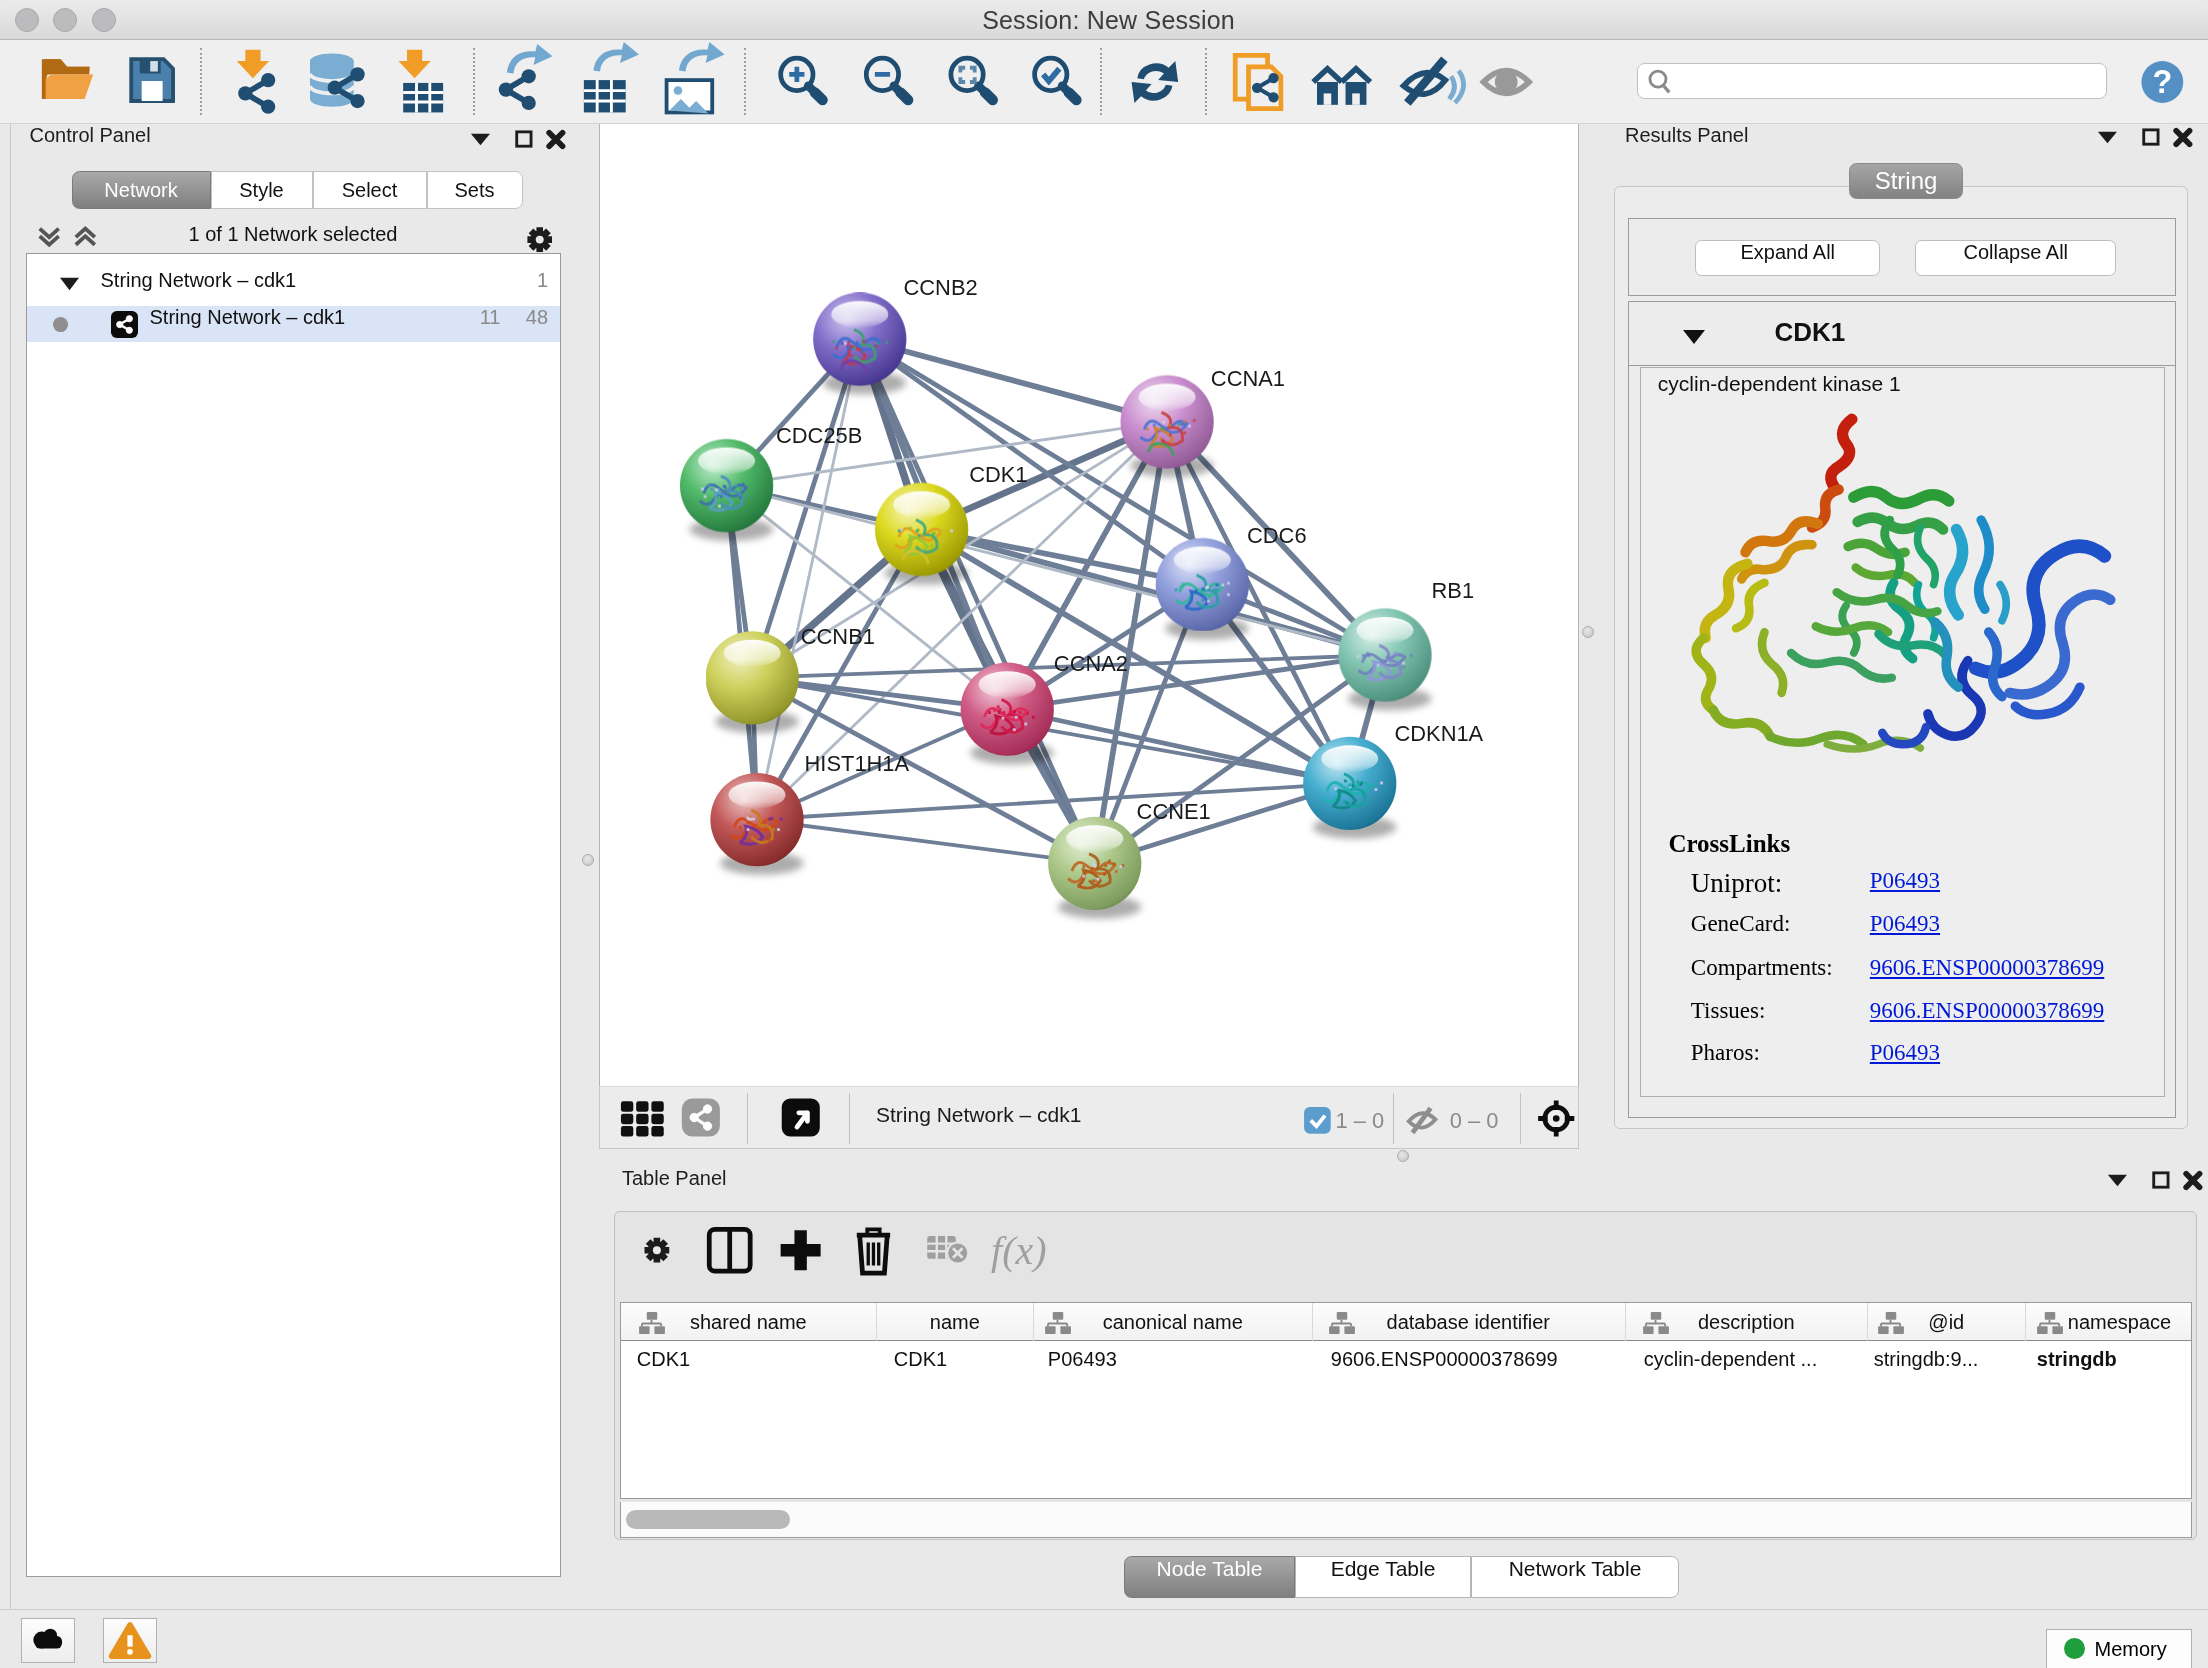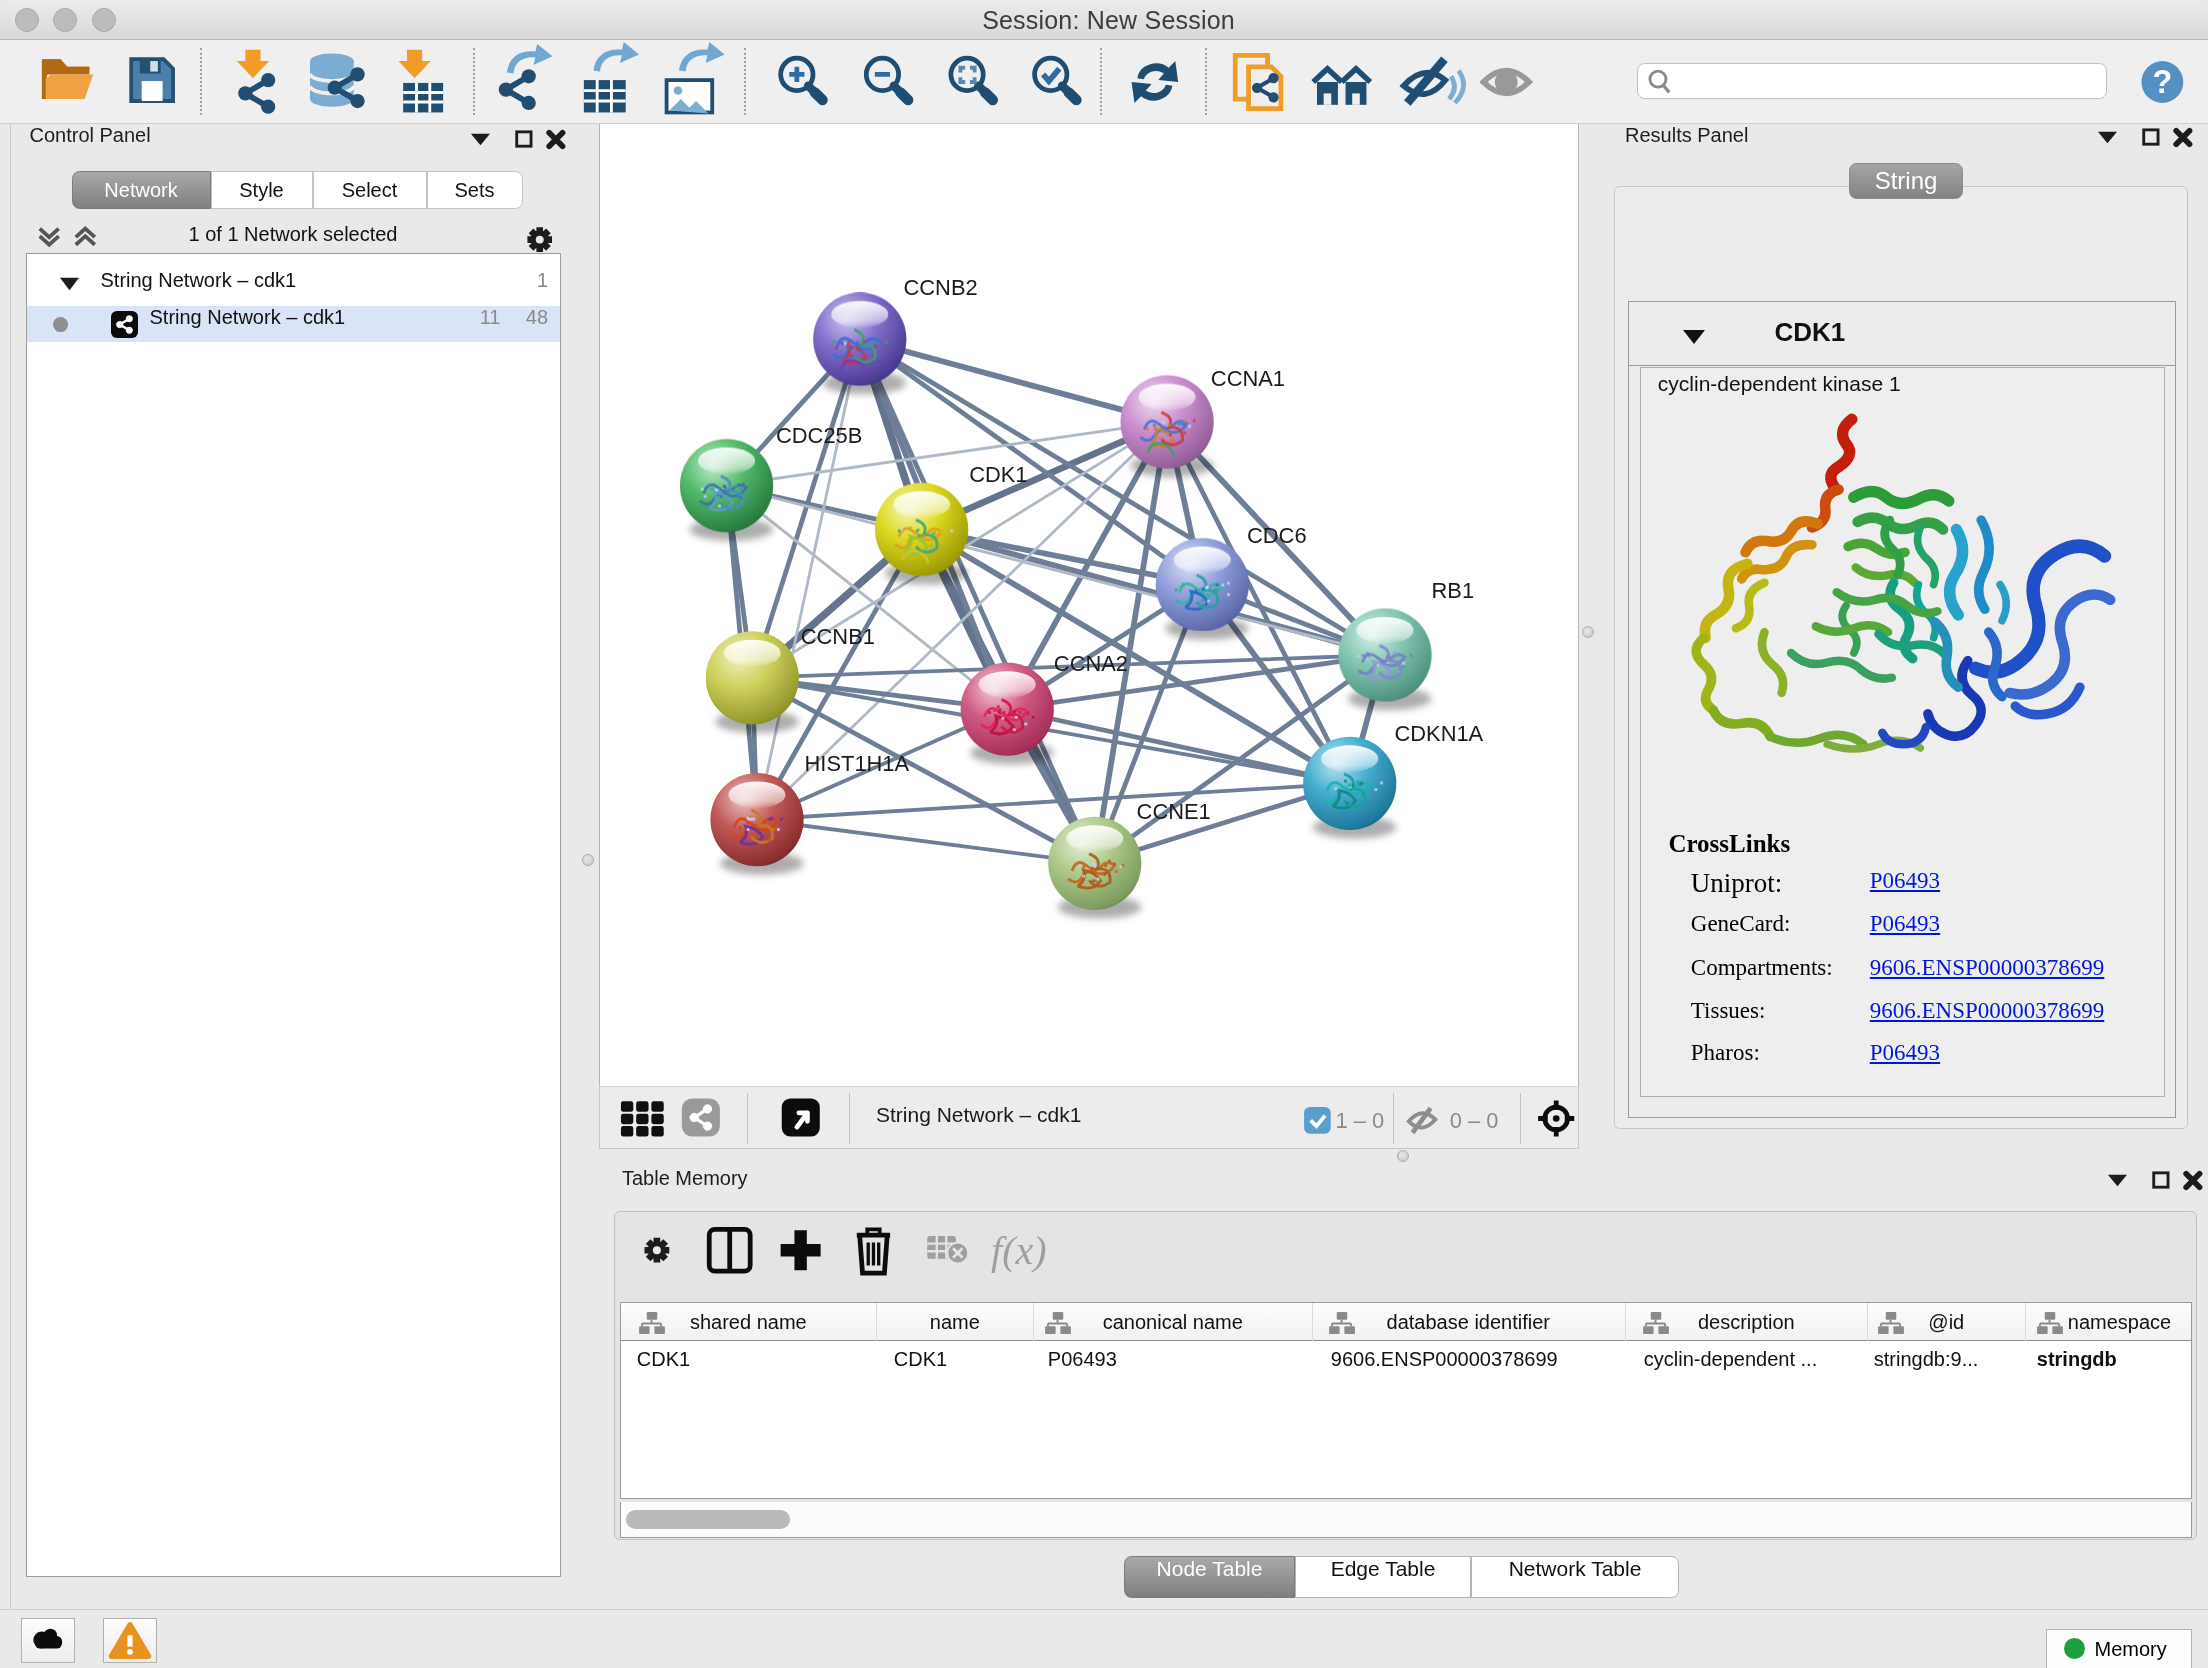--- a/index.html
+++ b/index.html
@@ -729,20 +729,24 @@
 <div class="grip" style="left:1582px; top:626px;"></div>
 <div class="grip" style="left:1397px; top:1150px;"></div>
 
 <div class="abs" id="rpanel">
   <div class="ptitle" style="position:absolute;left:27px;top:0px;">Results Panel</div>
   <svg width="105" height="25" style="position:absolute;left:498px;top:1px;" viewBox="0 0 110 26">
       <use href="#wctrls"></use>
     </svg>
   <div id="stringtab">String</div>
   <div id="rbox">
+    <div id="rbox1">
+      <div class="rbtn" style="left:66px; width:185px;">Expand All</div>
+      <div class="rbtn" style="left:286px; width:201px;">Collapse All</div>
+    </div>
     <div id="rbox2">
       <div id="rbox2h">
         <div style="position:absolute;left:54px;top:27.6px;width:0;height:0;border-left:11.4px solid transparent;border-right:11.4px solid transparent;border-top:14.3px solid #111;"></div>
         <div style="position:absolute;left:114px;top:15px;width:133px;text-align:center;font-size:26px;font-weight:bold;color:#111;">CDK1</div>
       </div>
       <div id="rcontent">
         <div style="position:absolute;left:17px;top:3.8px;font-size:21px;color:#111;">cyclin-dependent kinase 1</div>
         <svg width="495" height="380" style="position:absolute;left:9.5px;top:38px;" viewBox="0 0 520 400">
 <g fill="none" stroke-linecap="round">
 <path d="M212,14 q-16,12 -6,26 q10,12 -8,24 q-14,8 -4,22" stroke="#c41f0c" stroke-width="12"></path>
@@ -791,21 +795,21 @@
         <div class="serif" style="position:absolute;left:50px;top:630px;font-size:23px;">Tissues:</div>
         <div class="serif xl" style="position:absolute;left:229px;top:630px;font-size:23px;">9606.ENSP00000378699</div>
         <div class="serif" style="position:absolute;left:50px;top:672px;font-size:23px;">Pharos:</div>
         <div class="serif xl" style="position:absolute;left:229px;top:672px;font-size:23px;">P06493</div>
       </div>
     </div>
   </div>
 </div>
 
 <div class="abs" id="tpanel">
-  <div class="ptitle" style="position:absolute;left:23px;top:2.9px;">Table Memory</div>
+  <div class="ptitle" style="position:absolute;left:23px;top:2.9px;">Table Panel</div>
   <svg width="105" height="25" style="position:absolute;left:1507px;top:3.8px;" viewBox="0 0 110 26">
       <use href="#wctrls"></use>
     </svg>
   <div id="tbox">
     <svg width="476" height="86" style="position:absolute;left:0;top:0;" viewBox="0 0 500 90">
       <use href="#gearw" x="44" y="40" style="--bg:#e4e4e4"></use>
       <g transform="translate(99,18)">
         <rect x="0" y="0" width="43" height="44" rx="6" fill="none" stroke="#0c0c0c" stroke-width="5"></rect>
         <path d="M21.5,0 V44" stroke="#0c0c0c" stroke-width="5"></path>
       </g>

